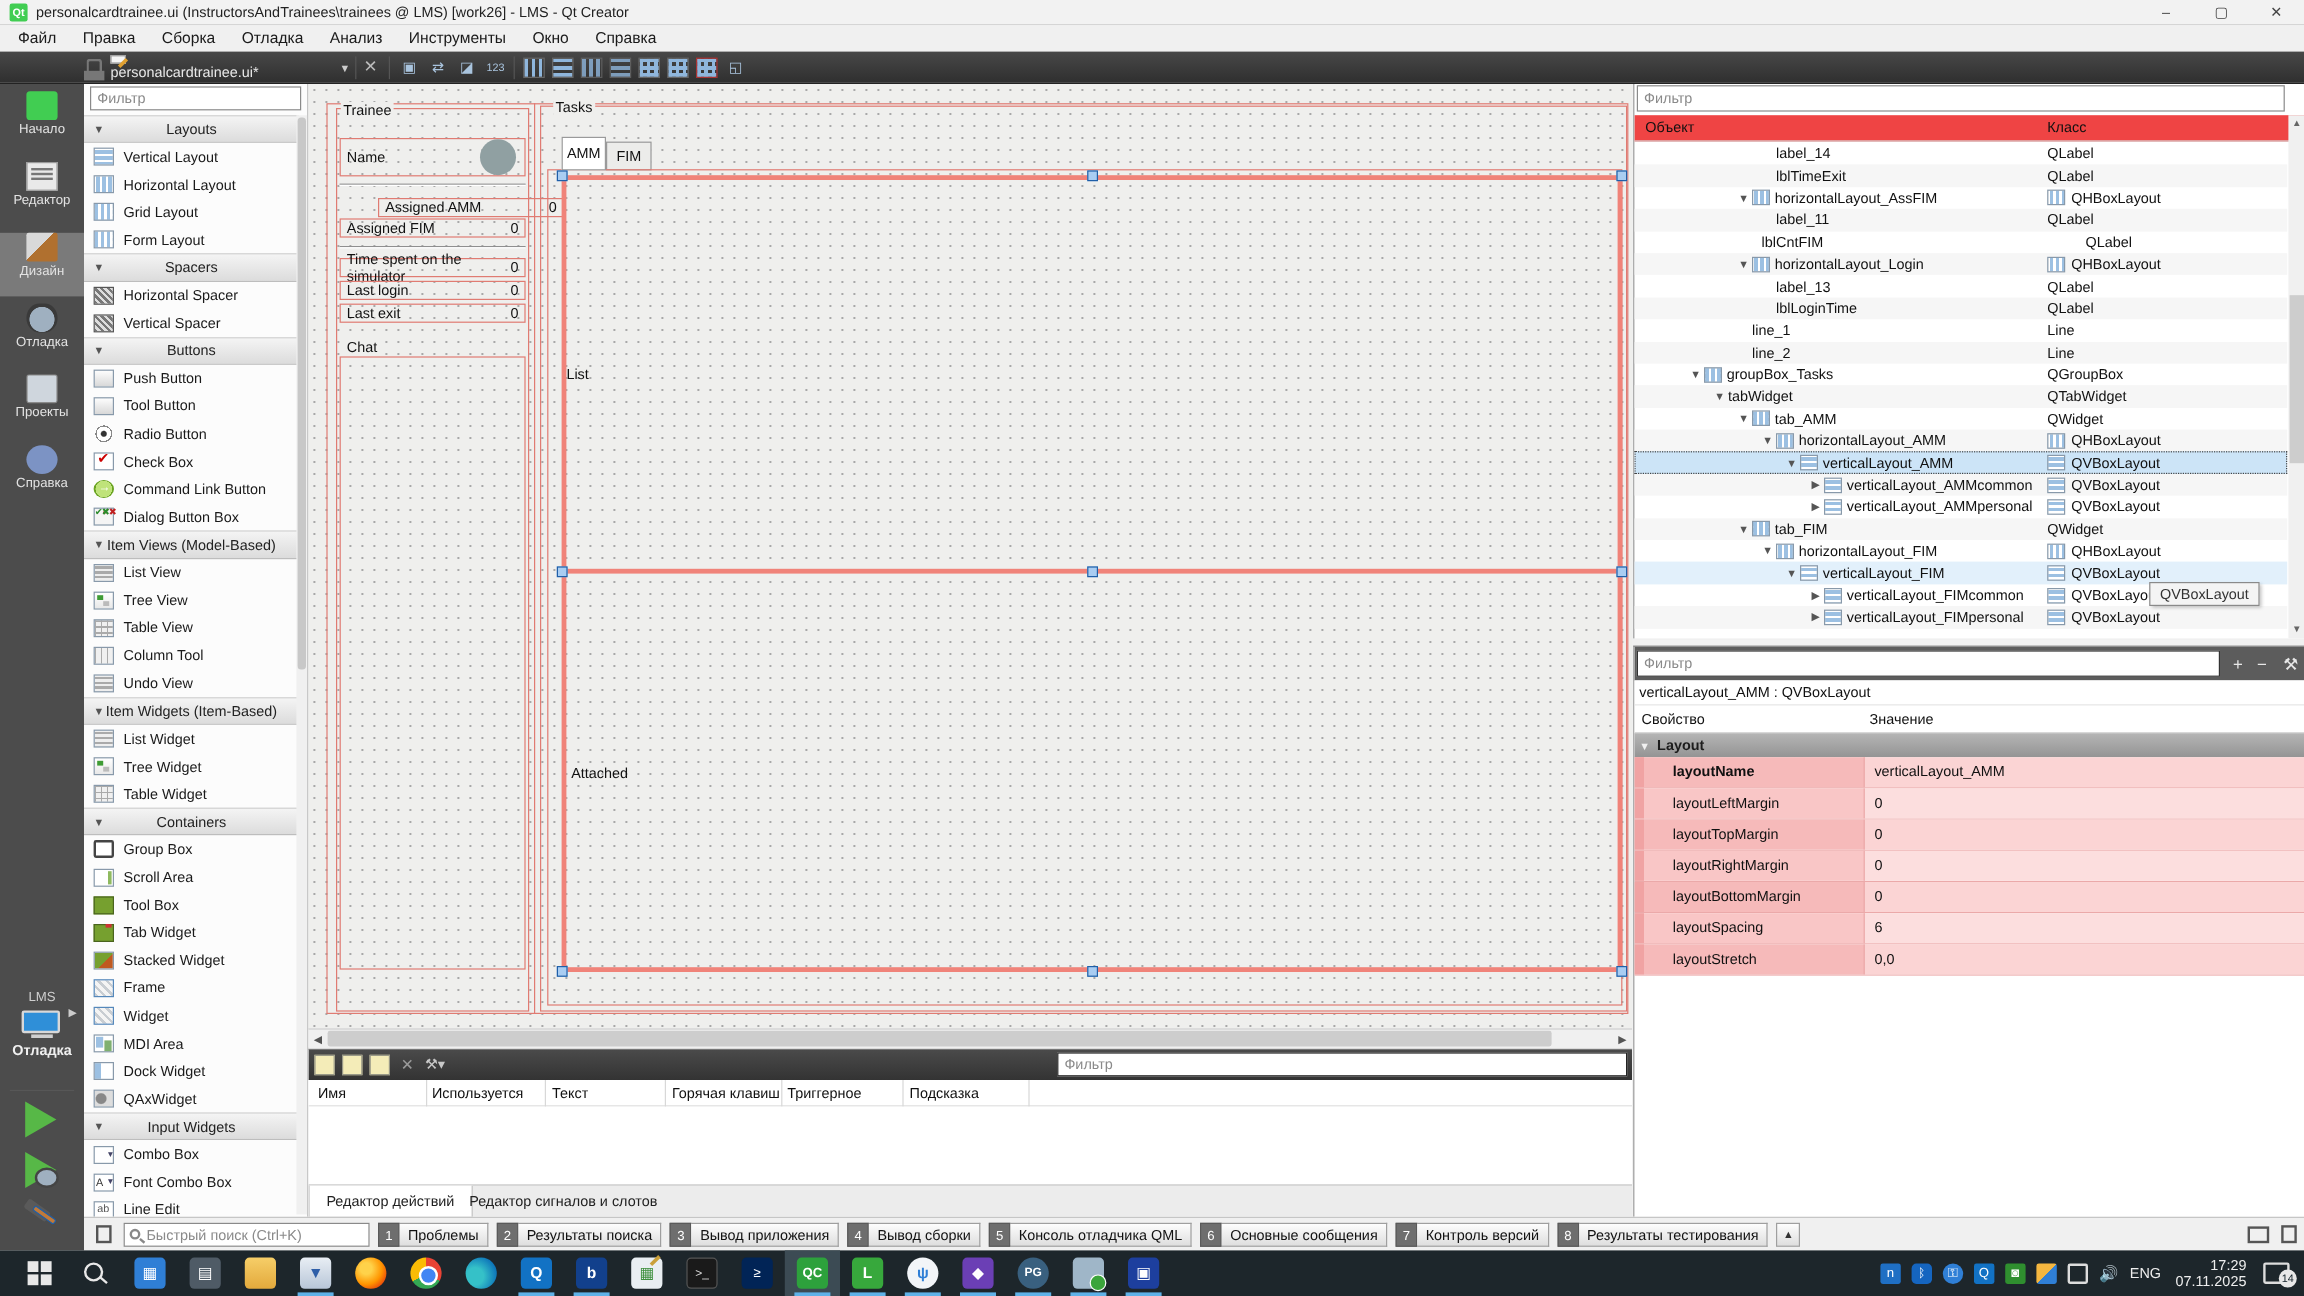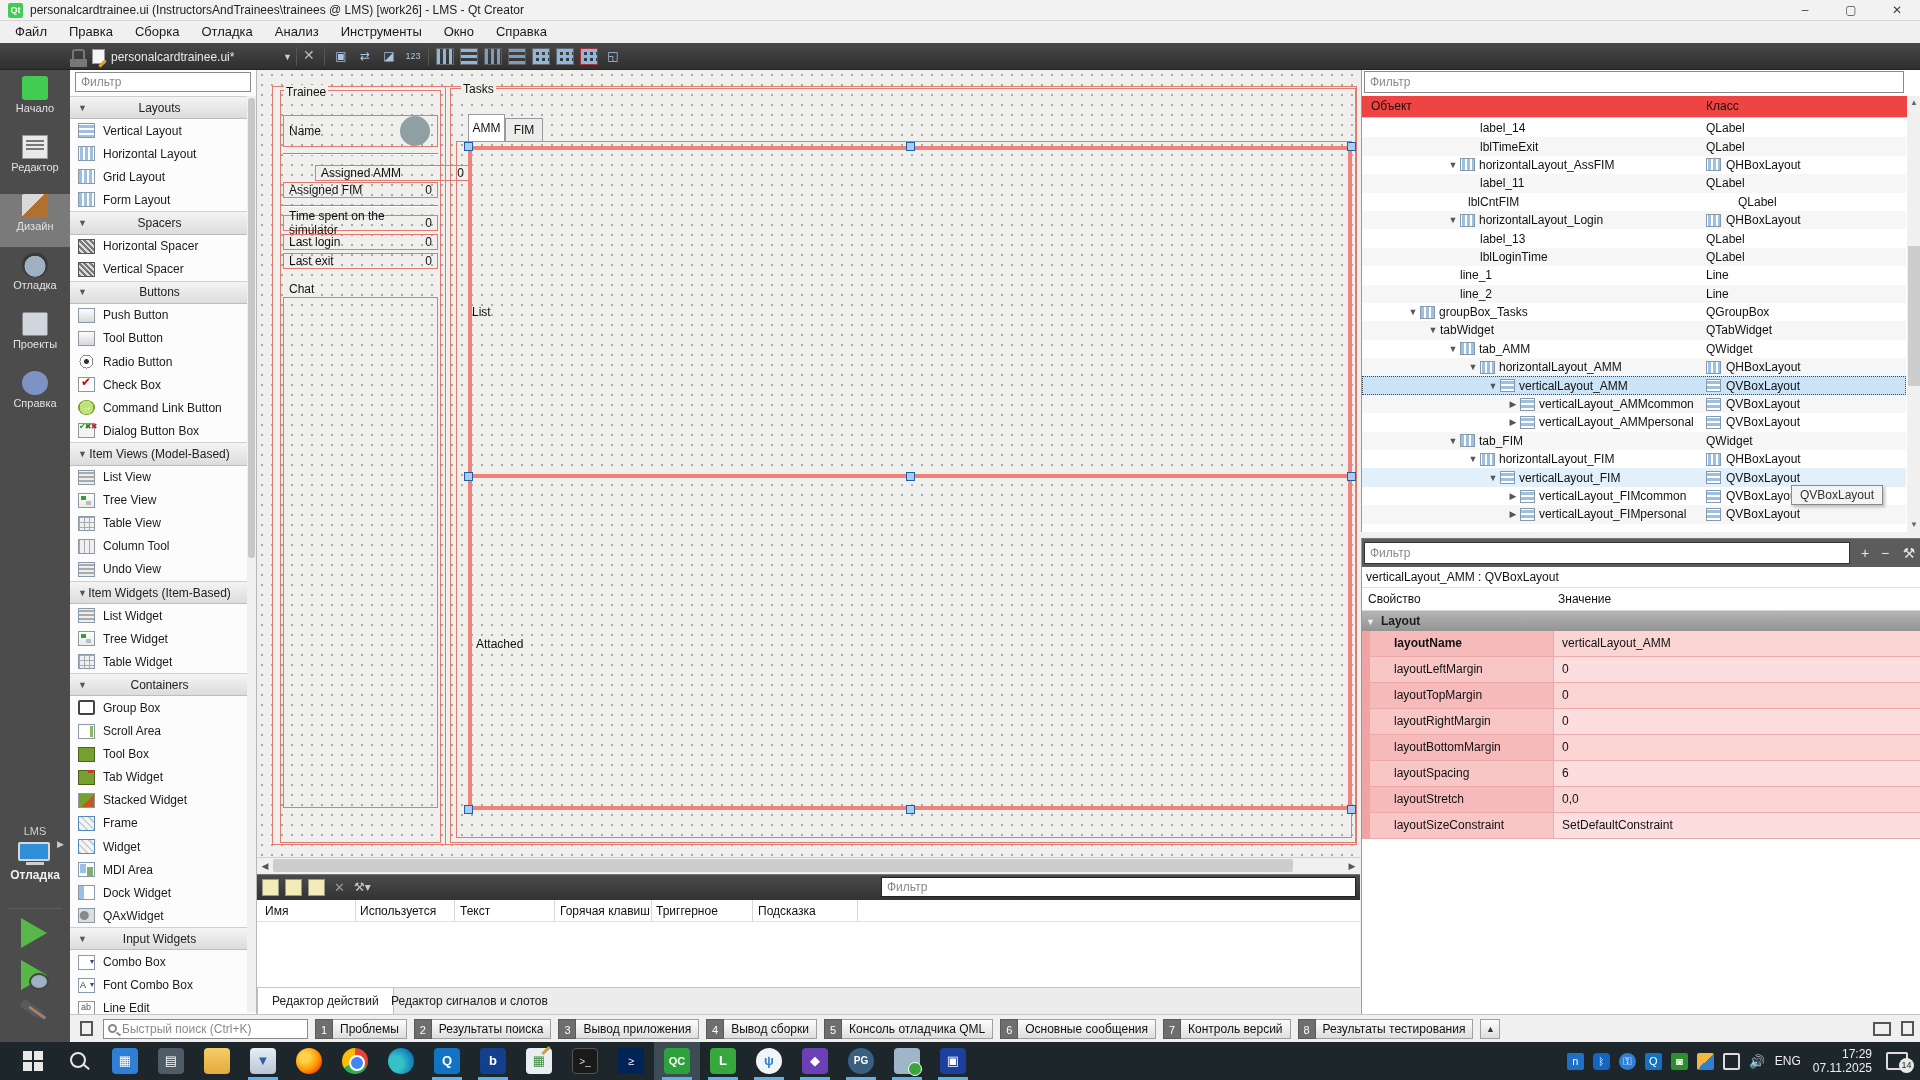--- a/index.html
+++ b/index.html
@@ -16,21 +16,21 @@
   #btn-min { right:92px; } #btn-max { right:46px; } #btn-close { right:0; }
 
   
   #menubar { left:0; top:21px; width:1920px; height:22px; background:#f0f0f0; display:flex; align-items:center; padding-left:4px; }
   .menu-item { padding:0 11px; font-size:13px; color:#1a1a1a; line-height:22px; }
 
   
   #maintoolbar { left:0; top:43px; width:1920px; height:27px; background:linear-gradient(#484848,#2f2f2f); border-bottom:1px solid #222; }
   #lock-icon { position:absolute; left:72px; top:6px; width:13px; height:14px; border:2px solid #777; border-radius:3px 3px 0 0; border-bottom:none; }
   #lock-icon::after { content:""; position:absolute; left:-4px; top:8px; width:17px; height:8px; background:#777; }
-  #doc-selector { position:absolute; left:92px; top:3px; width:205px; height:21px; display:flex; align-items:center; color:#e8e8e8; }
+  #doc-selector { position:absolute; left:92px; top:3px; width:205px; height:21px; display:flex; color:#e8e8e8;flex-direction:column; }
   #doc-selector .dicon { width:13px; height:15px; background:#f5f5f5; border:1px solid #999; margin-right:6px; position:relative; }
   #doc-selector .dicon::after { content:""; position:absolute; right:-3px; bottom:-2px; width:9px; height:3px; background:#e0a030; transform:rotate(-45deg); }
   #doc-selector .dtext { font-size:12px; white-space:nowrap; }
   #doc-drop { position:absolute; left:283px; top:9px; color:#ccc; font-size:9px; }
   #doc-close { position:absolute; left:303px; top:4px; color:#bbb; font-size:14px; }
   .tb-sep { position:absolute; top:4px; width:1px; height:19px; background:#555; }
   .tbi { position:absolute; top:5px; width:18px; height:17px; }
   .bars-h { background:repeating-linear-gradient(to right,#8fb6dc 0 3px,rgba(0,0,0,0) 3px 6px); border:1px solid #666; }
   .bars-v { background:repeating-linear-gradient(to bottom,#8fb6dc 0 3px,rgba(0,0,0,0) 3px 6px); border:1px solid #666; }
   .gridi  { background:repeating-linear-gradient(to right,#8fb6dc 0 3px,rgba(0,0,0,0) 3px 6px),repeating-linear-gradient(to bottom,#8fb6dc 0 3px,rgba(0,0,0,0) 3px 6px); border:1px solid #666; }
@@ -874,24 +874,20 @@
           <div class="pr-val">0</div>
         </div>
         <div class="pr-row">
           <div class="pr-name">layoutSpacing</div>
           <div class="pr-val">6</div>
         </div>
         <div class="pr-row">
           <div class="pr-name">layoutStretch</div>
           <div class="pr-val">0,0</div>
         </div>
-        <div class="pr-row">
-          <div class="pr-name">layoutSizeConstraint</div>
-          <div class="pr-val">SetDefaultConstraint</div>
-        </div>
       </div>
   </div>
 
   <div id="actioneditor" class="abs">
     <div id="ae-toolbar">
       <div class="ae-icon ae-doc" style="left:5px"></div>
       <div class="ae-icon ae-doc" style="left:28px"></div>
       <div class="ae-icon ae-doc" style="left:51px"></div>
       <div class="ae-icon ae-x" style="left:74px">✕</div>
       <div class="ae-icon ae-wrench" style="left:97px">⚒▾</div>

